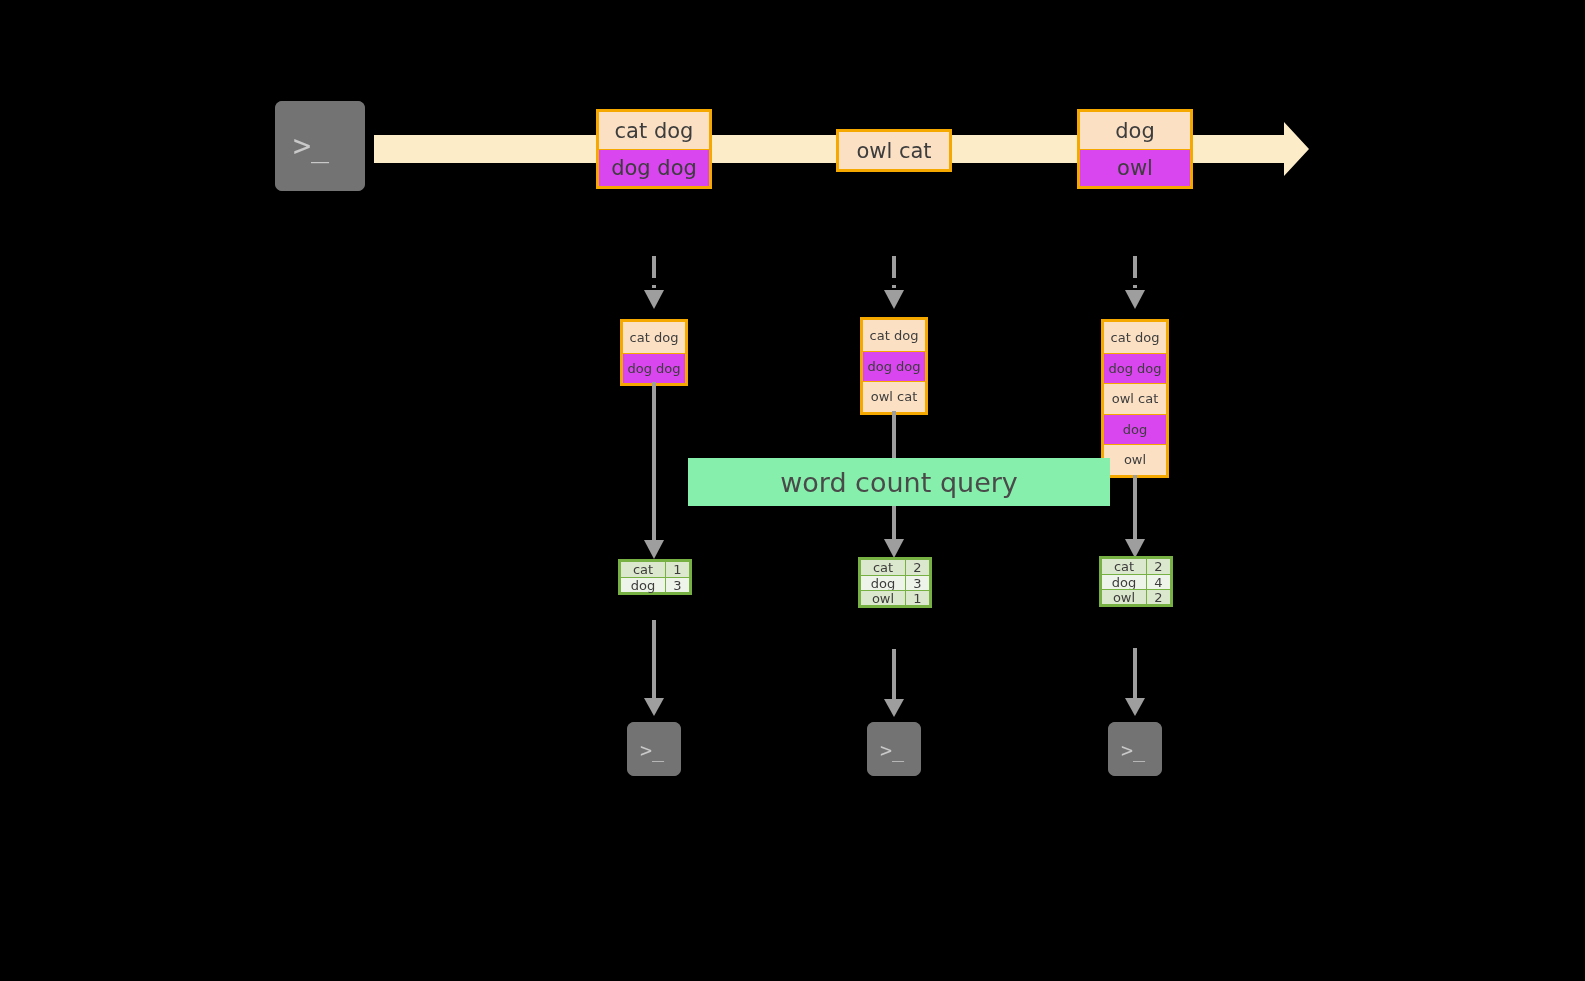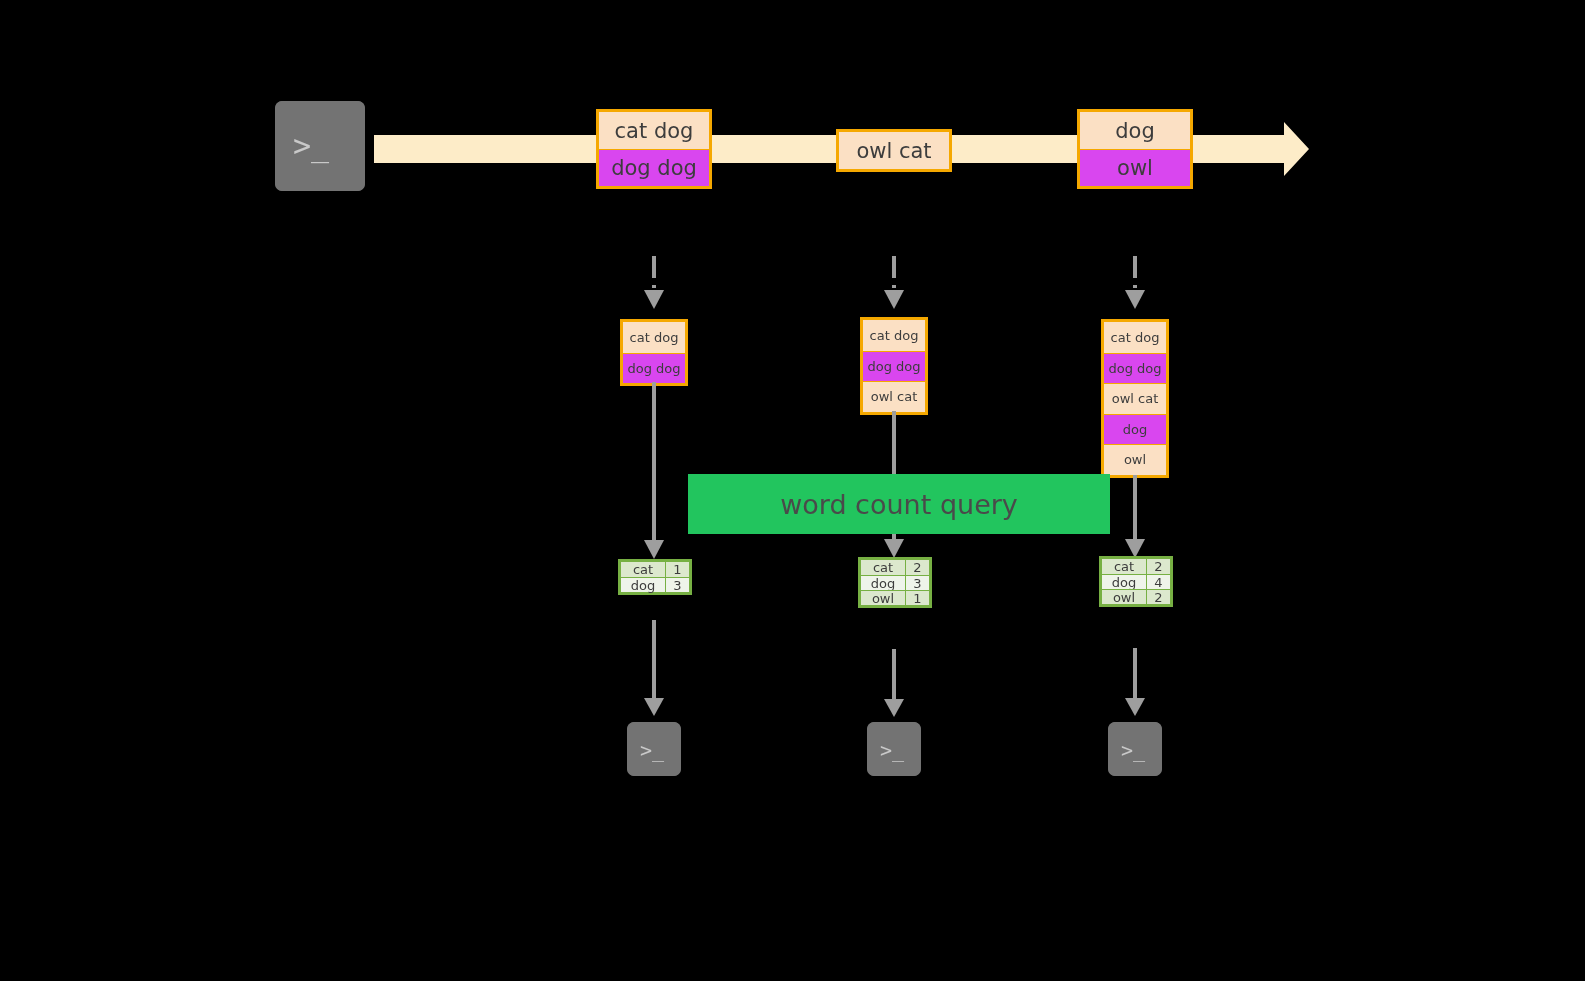--- a/index.html
+++ b/index.html
@@ -123,29 +123,28 @@
   .kv-count { width: 24px; border-left: 1.5px solid #77b043; }
 
   
   .conn { position: absolute; }
   .conn svg { display: block; }
 
   
   .query-label {
     position: absolute;
     left: 688px; top: 458px;
-    width: 422px; height: 60px;
-    background: #22c55e;
+    width: 422px; height: 48px;
+    background: #86efac;
     display: flex;
     align-items: center;
     justify-content: center;
     color: #4a4a4a;
     font-size: 27px;
     white-space: nowrap;
-    margin-top: 16px;
   }
 </style>
 </head>
 <body>
 
 <div id="canvas">
 
   <div class="terminal term-top">
     <div class="hatch"></div>
     <div class="inner">

